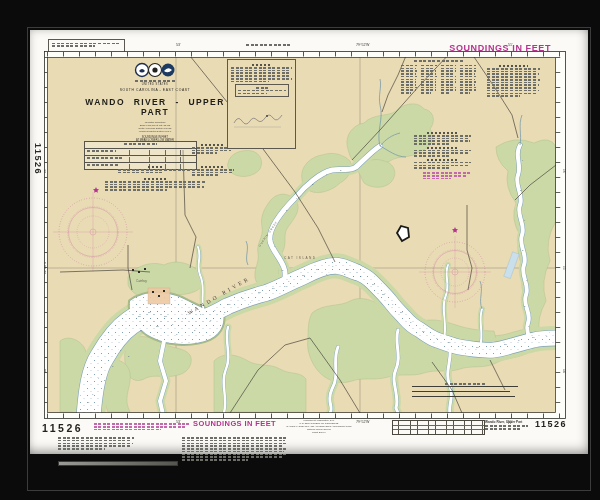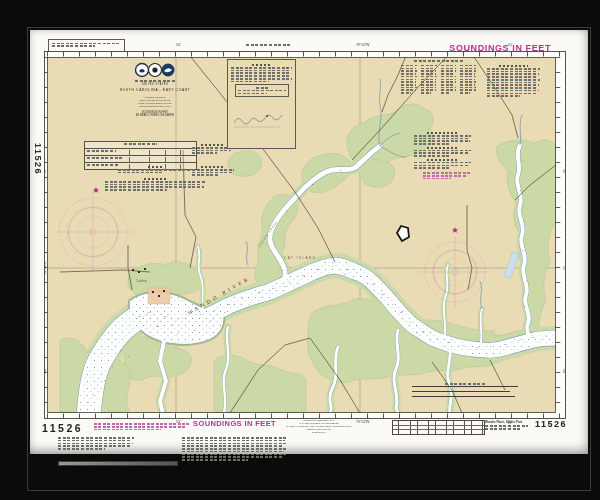--- a/index.html
+++ b/index.html
@@ -311,20 +311,21 @@
       <circle cx="8" cy="8" r="6.5" fill="#ffffff" stroke="#1d2f55" stroke-width="1.4"></circle>
       <path d="M5,9 q3,-4 6,0 q-3,3 -6,0 Z" fill="#1d2f55"></path>
       <circle cx="21" cy="8" r="6.5" fill="#ffffff" stroke="#22221f" stroke-width="1.1"></circle>
       <circle cx="21" cy="8" r="2.6" fill="#22221f"></circle>
       <circle cx="34" cy="8" r="6.5" fill="#1d3a63"></circle>
       <path d="M30,9 q4,-5 8,-1 q-4,4 -8,1 Z" fill="#ffffff"></path>
     </svg>
     <div class="ml c" style="width:40px;"></div>
     <div class="tb-country">UNITED STATES</div>
     <div class="tb-region">SOUTH CAROLINA - EAST COAST</div>
+    <div class="tb-title">WANDO RIVER - UPPER PART</div>
     <div class="tb-proj">
       <div>Mercator Projection</div>
       <div>Scale 1:20,000 at Lat. 32°52'</div>
       <div>North American Datum of 1983</div>
       <div>(World Geodetic System 1984)</div>
     </div>
     <div class="tb-snd">
       <div>SOUNDINGS IN FEET</div>
       <div>AT MEAN LOWER LOW WATER</div>
     </div>

